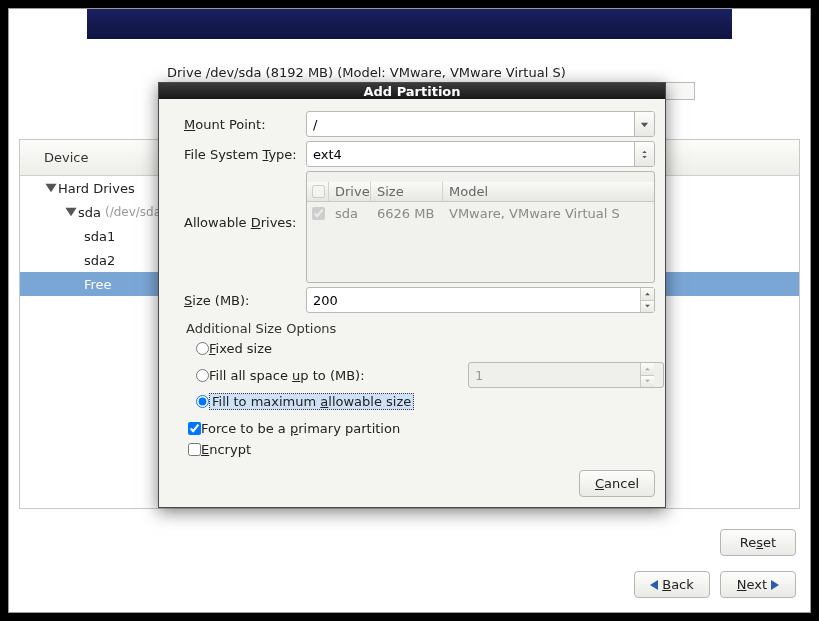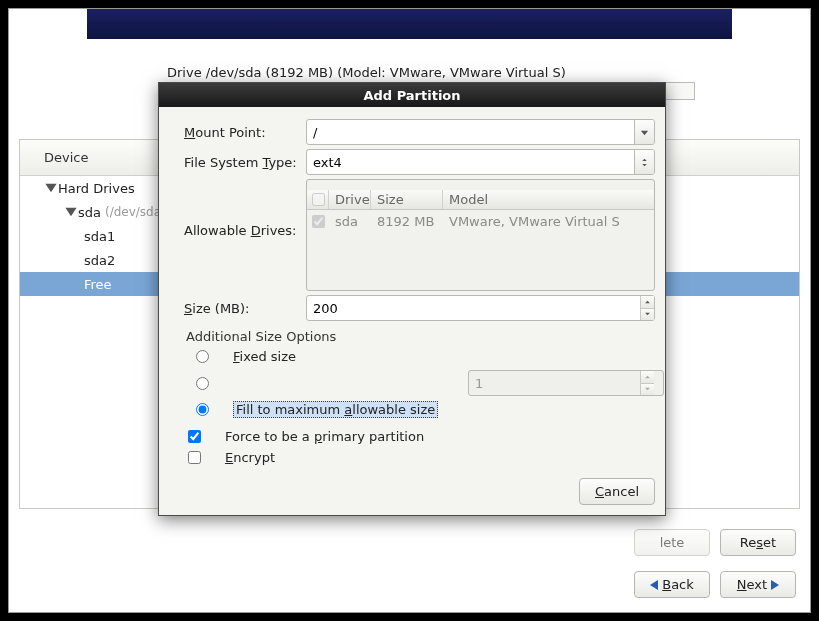--- a/index.html
+++ b/index.html
@@ -25,21 +25,21 @@
 .bottom-buttons { position: absolute; right: 14px; bottom: 56px; display: flex; gap: 10px; }
 .nav-buttons { position: absolute; right: 14px; bottom: 14px; display: flex; gap: 10px; }
 button.win { background: linear-gradient(#fdfdfc,#e9e9e5); border: 1px solid #b5b5b1; border-radius: 4px; padding: 5px 14px; color: #222; cursor: pointer; min-width: 76px; }
 button.win .u { text-decoration: underline; }
 .arrow-ico { display: inline-block; width: 0; height: 0; vertical-align: -1px; margin-right: 4px; }
 .arrow-left { border-top: 5px solid transparent; border-bottom: 5px solid transparent; border-right: 8px solid #2a5db0; }
 .arrow-right { border-top: 5px solid transparent; border-bottom: 5px solid transparent; border-left: 8px solid #2a5db0; margin-left: 4px; margin-right: 0; }
 
 
 .modal { position: absolute; left: 158px; top: 82px; width: 508px; background: #f4f4f0; border: 1px solid #4a4a4a; box-shadow: 0 4px 16px rgba(0,0,0,0.5); }
-.modal .titlebar { height: 24px; background: linear-gradient(#3b3b3b,#181818); color: #fff; font-weight: bold; display: flex; align-items: center; justify-content: center; }
+.modal .titlebar { height: 16px; background: linear-gradient(#3b3b3b,#181818); color: #fff; font-weight: bold; display: flex; align-items: center; justify-content: center; }
 .modal .body { padding: 8px 10px 10px 25px; }
 .form-row { display: flex; align-items: center; margin: 4px 0; gap: 8px; }
 .form-row.top { align-items: flex-start; }
 .form-label { width: 114px; color: #222; }
 .form-label .u { text-decoration: underline; }
 .combo { flex: 1; display: flex; height: 26px; border: 1px solid #b8b8b4; background: #fff; border-radius: 3px; overflow: hidden; }
 .combo input { flex: 1; border: none; outline: none; padding: 0 6px; font-size: 13px; background: transparent; }
 .combo .drop { width: 20px; border-left: 1px solid #b8b8b4; background: linear-gradient(#fdfdfc,#e8e8e4); display: flex; align-items: center; justify-content: center; }
 .combo .drop svg { width: 9px; height: 9px; }
 
@@ -52,21 +52,21 @@
 .drives-table .row .c.chk { width: 22px; display: flex; justify-content: center; }
 
 input.spin { flex: 1; height: 26px; border: 1px solid #b8b8b4; border-radius: 3px; padding: 0 18px 0 6px; font-size: 13px; }
 .spin-wrap { position: relative; flex: 1; display: flex; justify-content: center; }
 .spin-btns { position: absolute; right: 1px; top: 1px; bottom: 1px; width: 14px; display: flex; flex-direction: column; }
 .spin-btns .sb { flex: 1; border-left: 1px solid #c8c8c4; background: linear-gradient(#fbfbf9,#e8e8e4); display: flex; align-items: center; justify-content: center; cursor: pointer; }
 .spin-btns .sb:first-child { border-bottom: 1px solid #c8c8c4; }
 .sb svg { width: 7px; height: 4px; }
 
 .group-label { color: #333; margin: 8px 0 2px 2px; }
-.radio-row, .check-row { display: flex; align-items: center; gap: 24px; padding: 3px 0 3px 12px; color: #222; }
+.radio-row, .check-row { display: flex; align-items: center; gap: 0; padding: 3px 0 3px 12px; color: #222; }
 .radio-row input, .check-row input { margin: 0; }
 .radio-row label .u, .check-row label .u { text-decoration: underline; }
 .highlight { background: #cfe1f7; border: 1px dotted #3b3b3b; padding: 0 2px; }
 
 .modal-buttons { display: flex; justify-content: flex-end; gap: 12px; margin-top: 10px; }
 .disabled { color: #9a9a96; background: #efefeb; }
 </style>
 </head>
 <body>
 
@@ -110,21 +110,20 @@
           <span>sda2</span>
         </div>
       <div class="tree-row sel">
           <span class="ind3"></span>
           <span>Free</span>
         </div>
     </div>
   </div>
 
   <div class="bottom-buttons">
-    <button class="win" style="opacity:0.6"><span>lete</span></button>
     <button class="win"><span>Re</span><span class="u">s</span><span>et</span></button>
   </div>
 
   <div class="nav-buttons">
     <button class="win"><span class="arrow-ico arrow-left"></span><span class="u">B</span><span>ack</span></button>
     <button class="win"><span class="u">N</span><span>ext</span><span class="arrow-ico arrow-right"></span></button>
   </div>
 </div>
 
 <div class="modal">
@@ -164,21 +163,21 @@
             </div>
           <div class="c" style="width:42px">Drive</div>
           <div class="c" style="width:72px">Size</div>
           <div class="c" style="flex:1;border-right:none">Model</div>
         </div>
         <div class="row">
           <div class="c chk">
               <input type="checkbox" checked="" disabled="" style="">
             </div>
           <div class="c" style="width:42px">sda</div>
-          <div class="c" style="width:72px">8192 MB</div>
+          <div class="c" style="width:72px">6626 MB</div>
           <div class="c" style="flex:1">VMware, VMware Virtual S</div>
         </div>
       </div>
     </div>
 
     <div class="form-row">
       <div class="form-label"><span class="u">S</span><span>ize (MB):</span></div>
       <div class="spin-wrap">
         <input class="spin" value="200" style="">
         <div class="spin-btns">
@@ -198,20 +197,21 @@
 
     <div class="group-label">Additional Size Options</div>
 
     <div class="radio-row">
       <input type="radio" name="szopt" style="">
       <label><span class="u">F</span><span>ixed size</span></label>
     </div>
 
     <div class="radio-row">
       <input type="radio" name="szopt" style="">
+      <label><span>Fill all space </span><span class="u">u</span><span>p to (MB):</span></label>
       <div class="spin-wrap" style="max-width:178px;margin-left:auto">
         <input class="spin disabled" disabled="" value="1" style="">
         <div class="spin-btns">
           <div class="sb">
               <svg viewBox="0 0 8 5">
                 <path d="M1 4 L7 4 L4 1 Z" fill="#aaa"></path>
               </svg>
             </div>
           <div class="sb">
               <svg viewBox="0 0 8 5">

